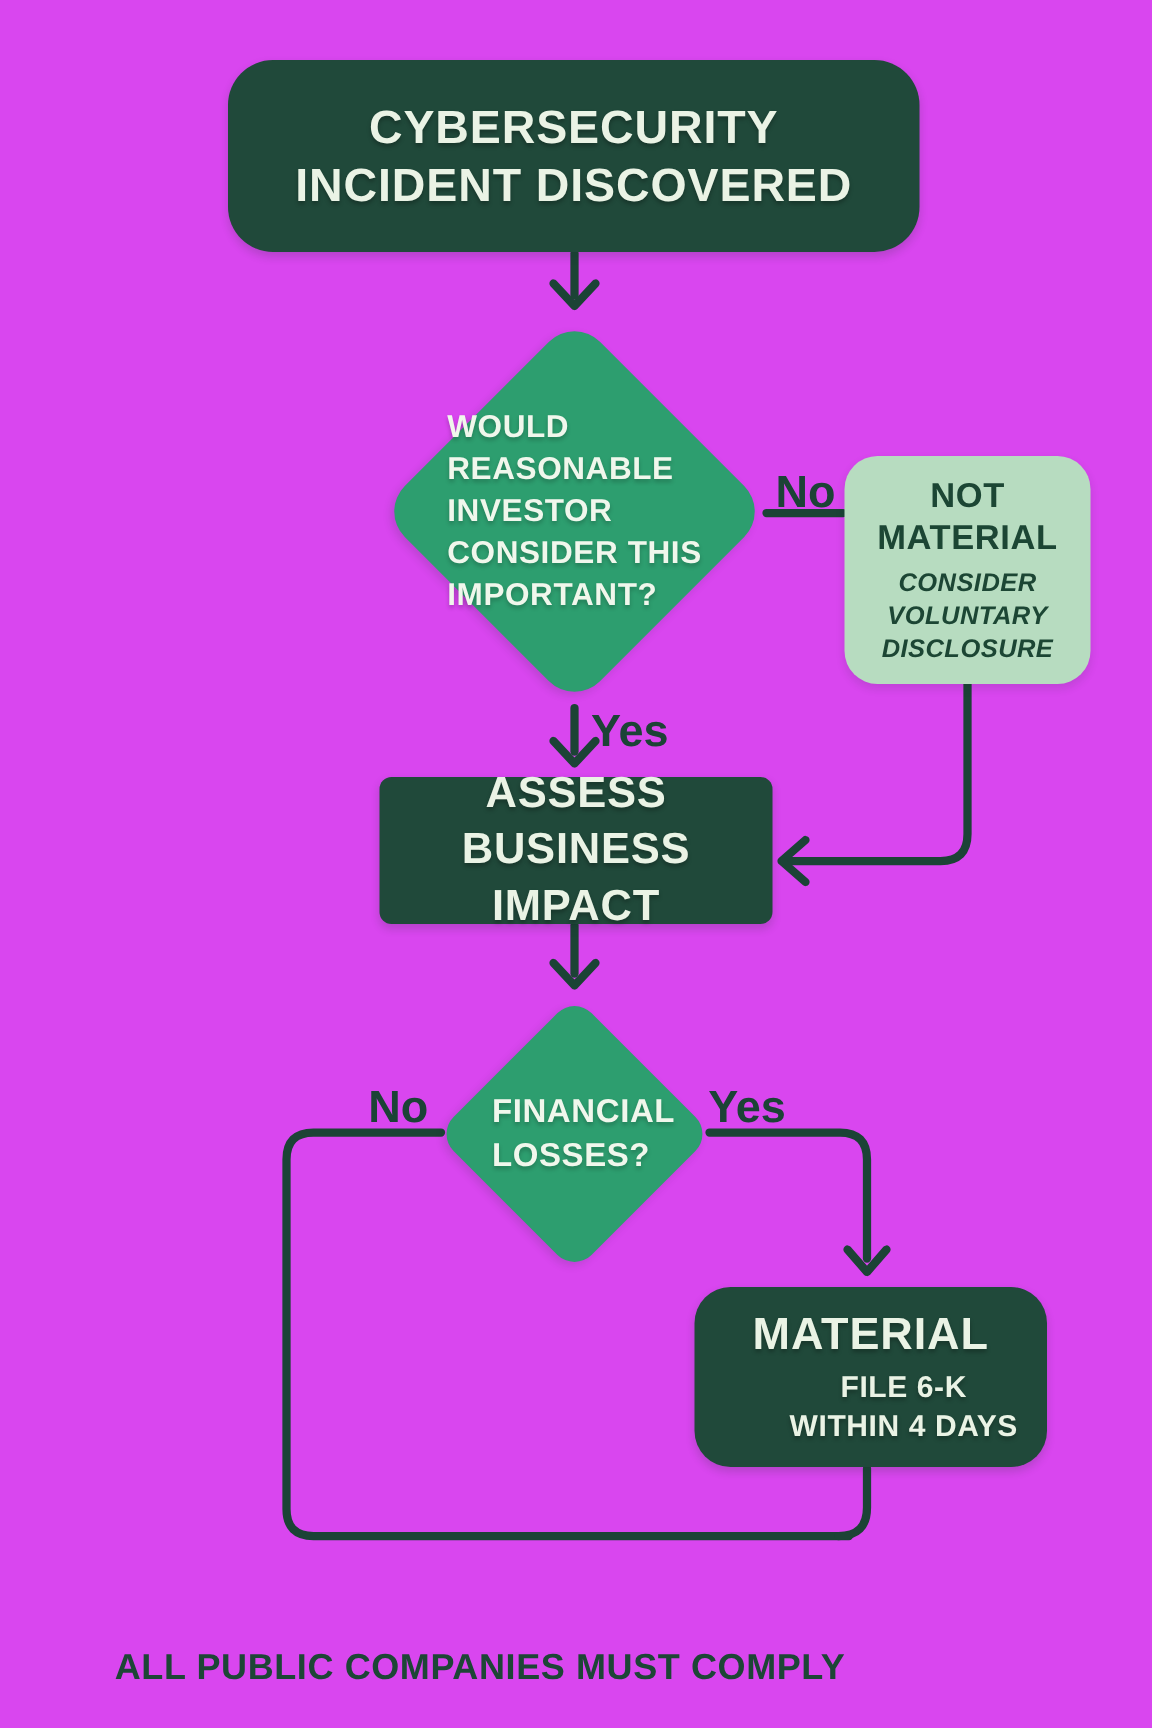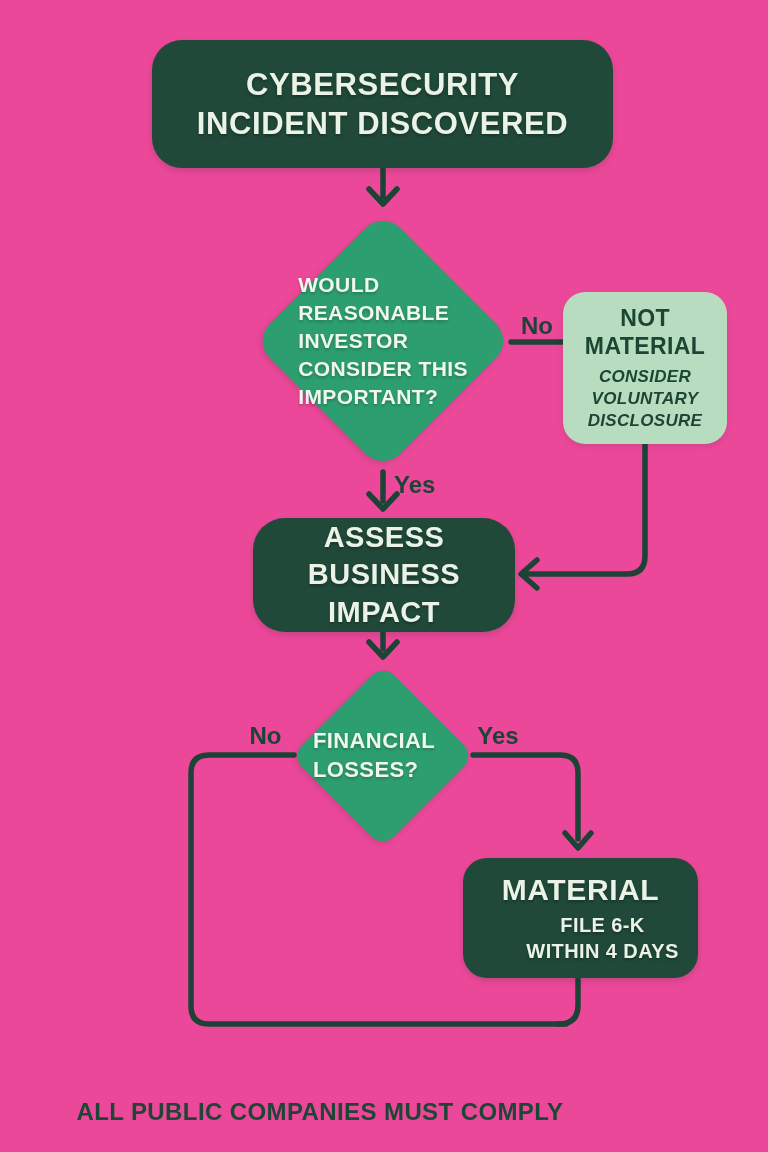--- a/index.html
+++ b/index.html
@@ -2,21 +2,21 @@
 <html><head>
 <meta charset="utf-8">
 <style>
   * { margin: 0; padding: 0; box-sizing: border-box; }
   html, body { background: #cfe3ca; }
   .canvas {
     position: relative;
     width: 768px;
     height: 1152px;
     margin: 0 auto;
-    background: #ec4899;
+    background: #d946ef;
     overflow: hidden;
     font-family: "Liberation Sans", sans-serif;
   }
   svg.edges {
     position: absolute;
     inset: 0;
     width: 768px;
     height: 1152px;
   }
   svg.edges path {
@@ -39,20 +39,21 @@
   .node.dark {
     background: #20493a;
     color: #eaf3e5;
     box-shadow: 0 3px 6px rgba(20, 50, 40, 0.18);
   }
   .node.dark .node-text { text-shadow: 0 2px 3px rgba(0,0,0,0.28); }
   .node.light {
     background: #b7dcc0;
     color: #1c4634;
     box-shadow: 0 3px 6px rgba(20, 50, 40, 0.12);
+    margin-top: 12px;
   }
   .node-start {
     left: 152px; top: 40px; width: 461px; height: 128px;
     border-radius: 30px;
     font-size: 31px; line-height: 1.26; letter-spacing: 0.6px;
   }
   .diamond {
     position: absolute;
     background: #2d9e6f;
     transform: rotate(45deg);
@@ -64,43 +65,43 @@
     position: absolute;
     display: flex;
     align-items: center;
     justify-content: center;
     color: #f0f7ec;
     font-weight: bold;
     white-space: pre-line;
     text-shadow: 0 2px 3px rgba(0,0,0,0.22);
   }
   .diamond-text-1 { left: 263px; top: 251px; width: 240px; height: 180px; font-size: 21px; line-height: 1.33; letter-spacing: 0.4px; }
-  .diamond-text-2 { left: 284px; top: 696px; width: 180px; height: 120px; font-size: 22px; line-height: 1.3; letter-spacing: 0.4px; }
+  .diamond-text-2 { left: 299px; top: 696px; width: 180px; height: 120px; font-size: 22px; line-height: 1.3; letter-spacing: 0.4px; }
   .node-not-material {
     left: 563px; top: 292px; width: 164px; height: 152px;
     border-radius: 22px;
   }
   .nm-title { font-size: 23px; line-height: 1.25; letter-spacing: 0.4px; white-space: pre-line; font-weight: bold; }
   .nm-sub { margin-top: 5px; font-size: 17px; line-height: 1.3; letter-spacing: 0.3px; white-space: pre-line; font-weight: bold; font-style: italic; }
   .node-assess {
-    left: 253px; top: 518px; width: 262px; height: 114px;
-    border-radius: 32px;
+    left: 253px; top: 518px; width: 262px; height: 98px;
+    border-radius: 8px;
     font-size: 29px; line-height: 1.28; letter-spacing: 0.5px;
   }
   .node-material {
     left: 463px; top: 858px; width: 235px; height: 120px;
     border-radius: 24px;
   }
   .mat-title { font-size: 30px; letter-spacing: 0.6px; font-weight: bold; text-shadow: 0 2px 3px rgba(0,0,0,0.28); }
   .mat-sub { margin-top: 5px; font-size: 20px; line-height: 1.3; letter-spacing: 0.4px; white-space: pre-line; font-weight: bold; text-shadow: 0 2px 3px rgba(0,0,0,0.28); margin-left: 44px; }
   .edge-label {
     position: absolute;
     color: #1c4336;
     font-weight: bold;
-    font-size: 24px;
+    font-size: 30px;
     text-align: center;
   }
   .label-no-1 { left: 512px; top: 312px; width: 50px; }
   .label-yes-1 { left: 394px; top: 471px; width: 60px; text-align: left; }
   .label-no-2 { left: 238px; top: 722px; width: 55px; }
   .label-yes-2 { left: 468px; top: 722px; width: 60px; }
   .footer-note {
     position: absolute;
     left: 0; top: 1098px; width: 640px;
     text-align: center;

